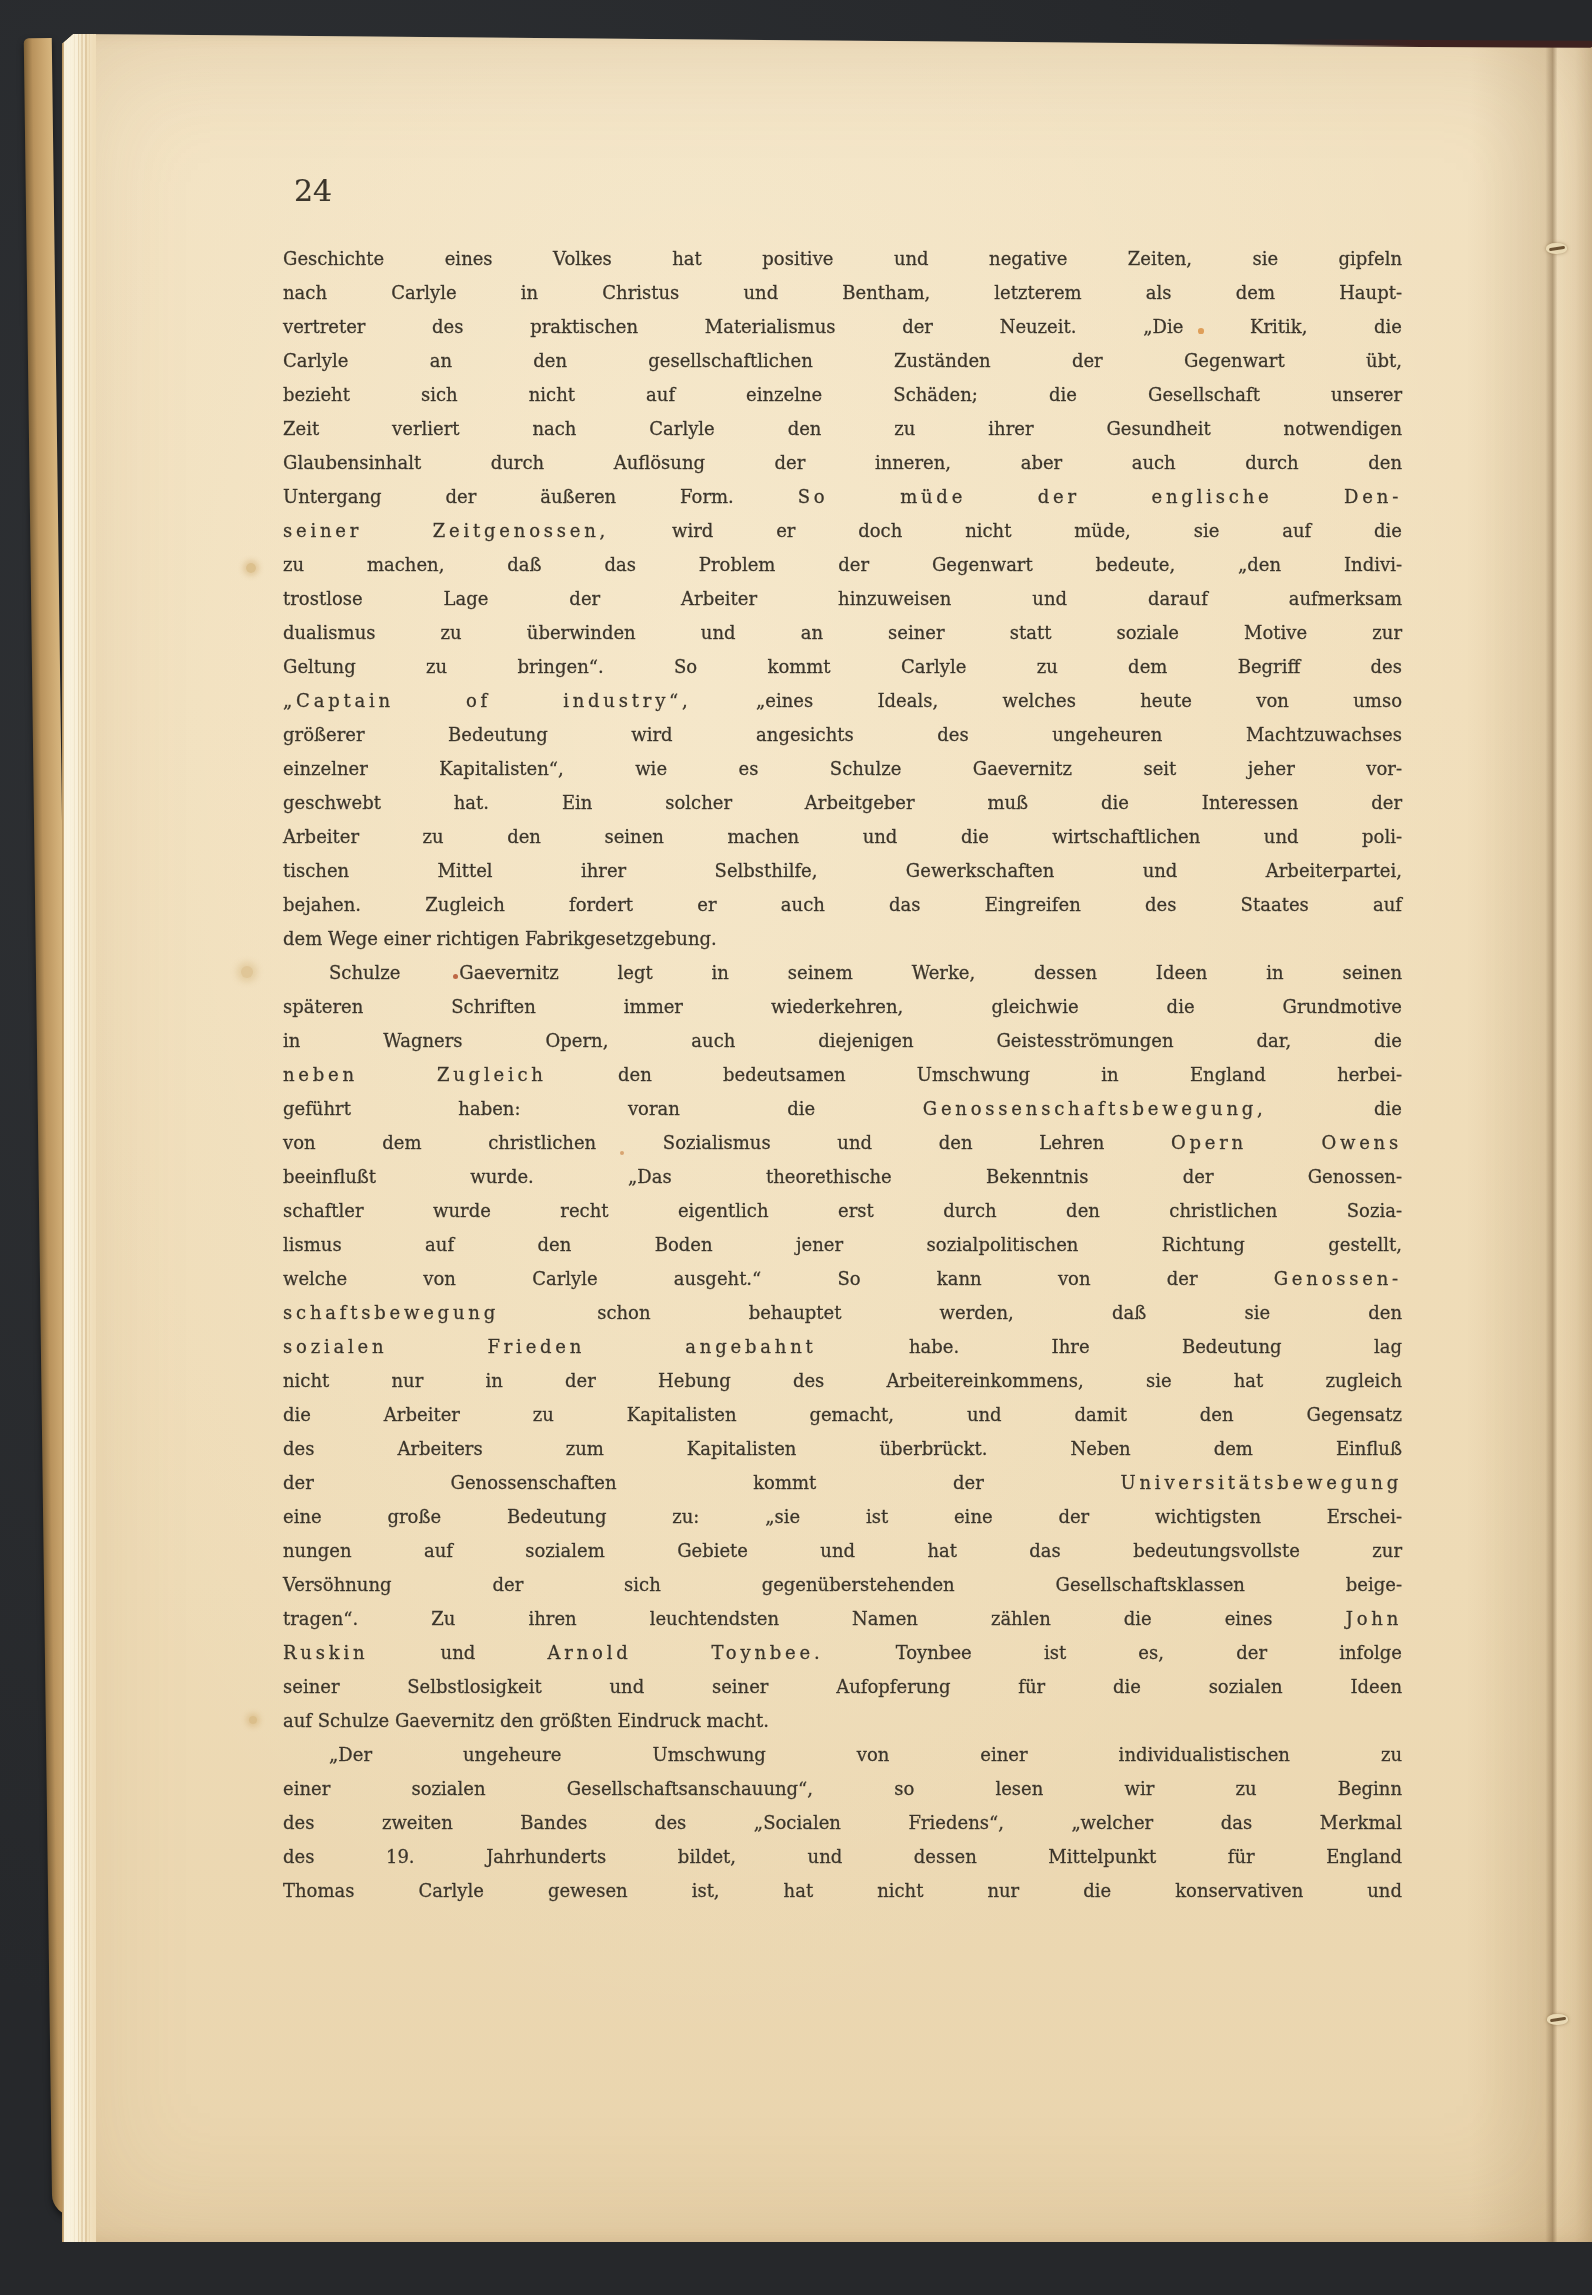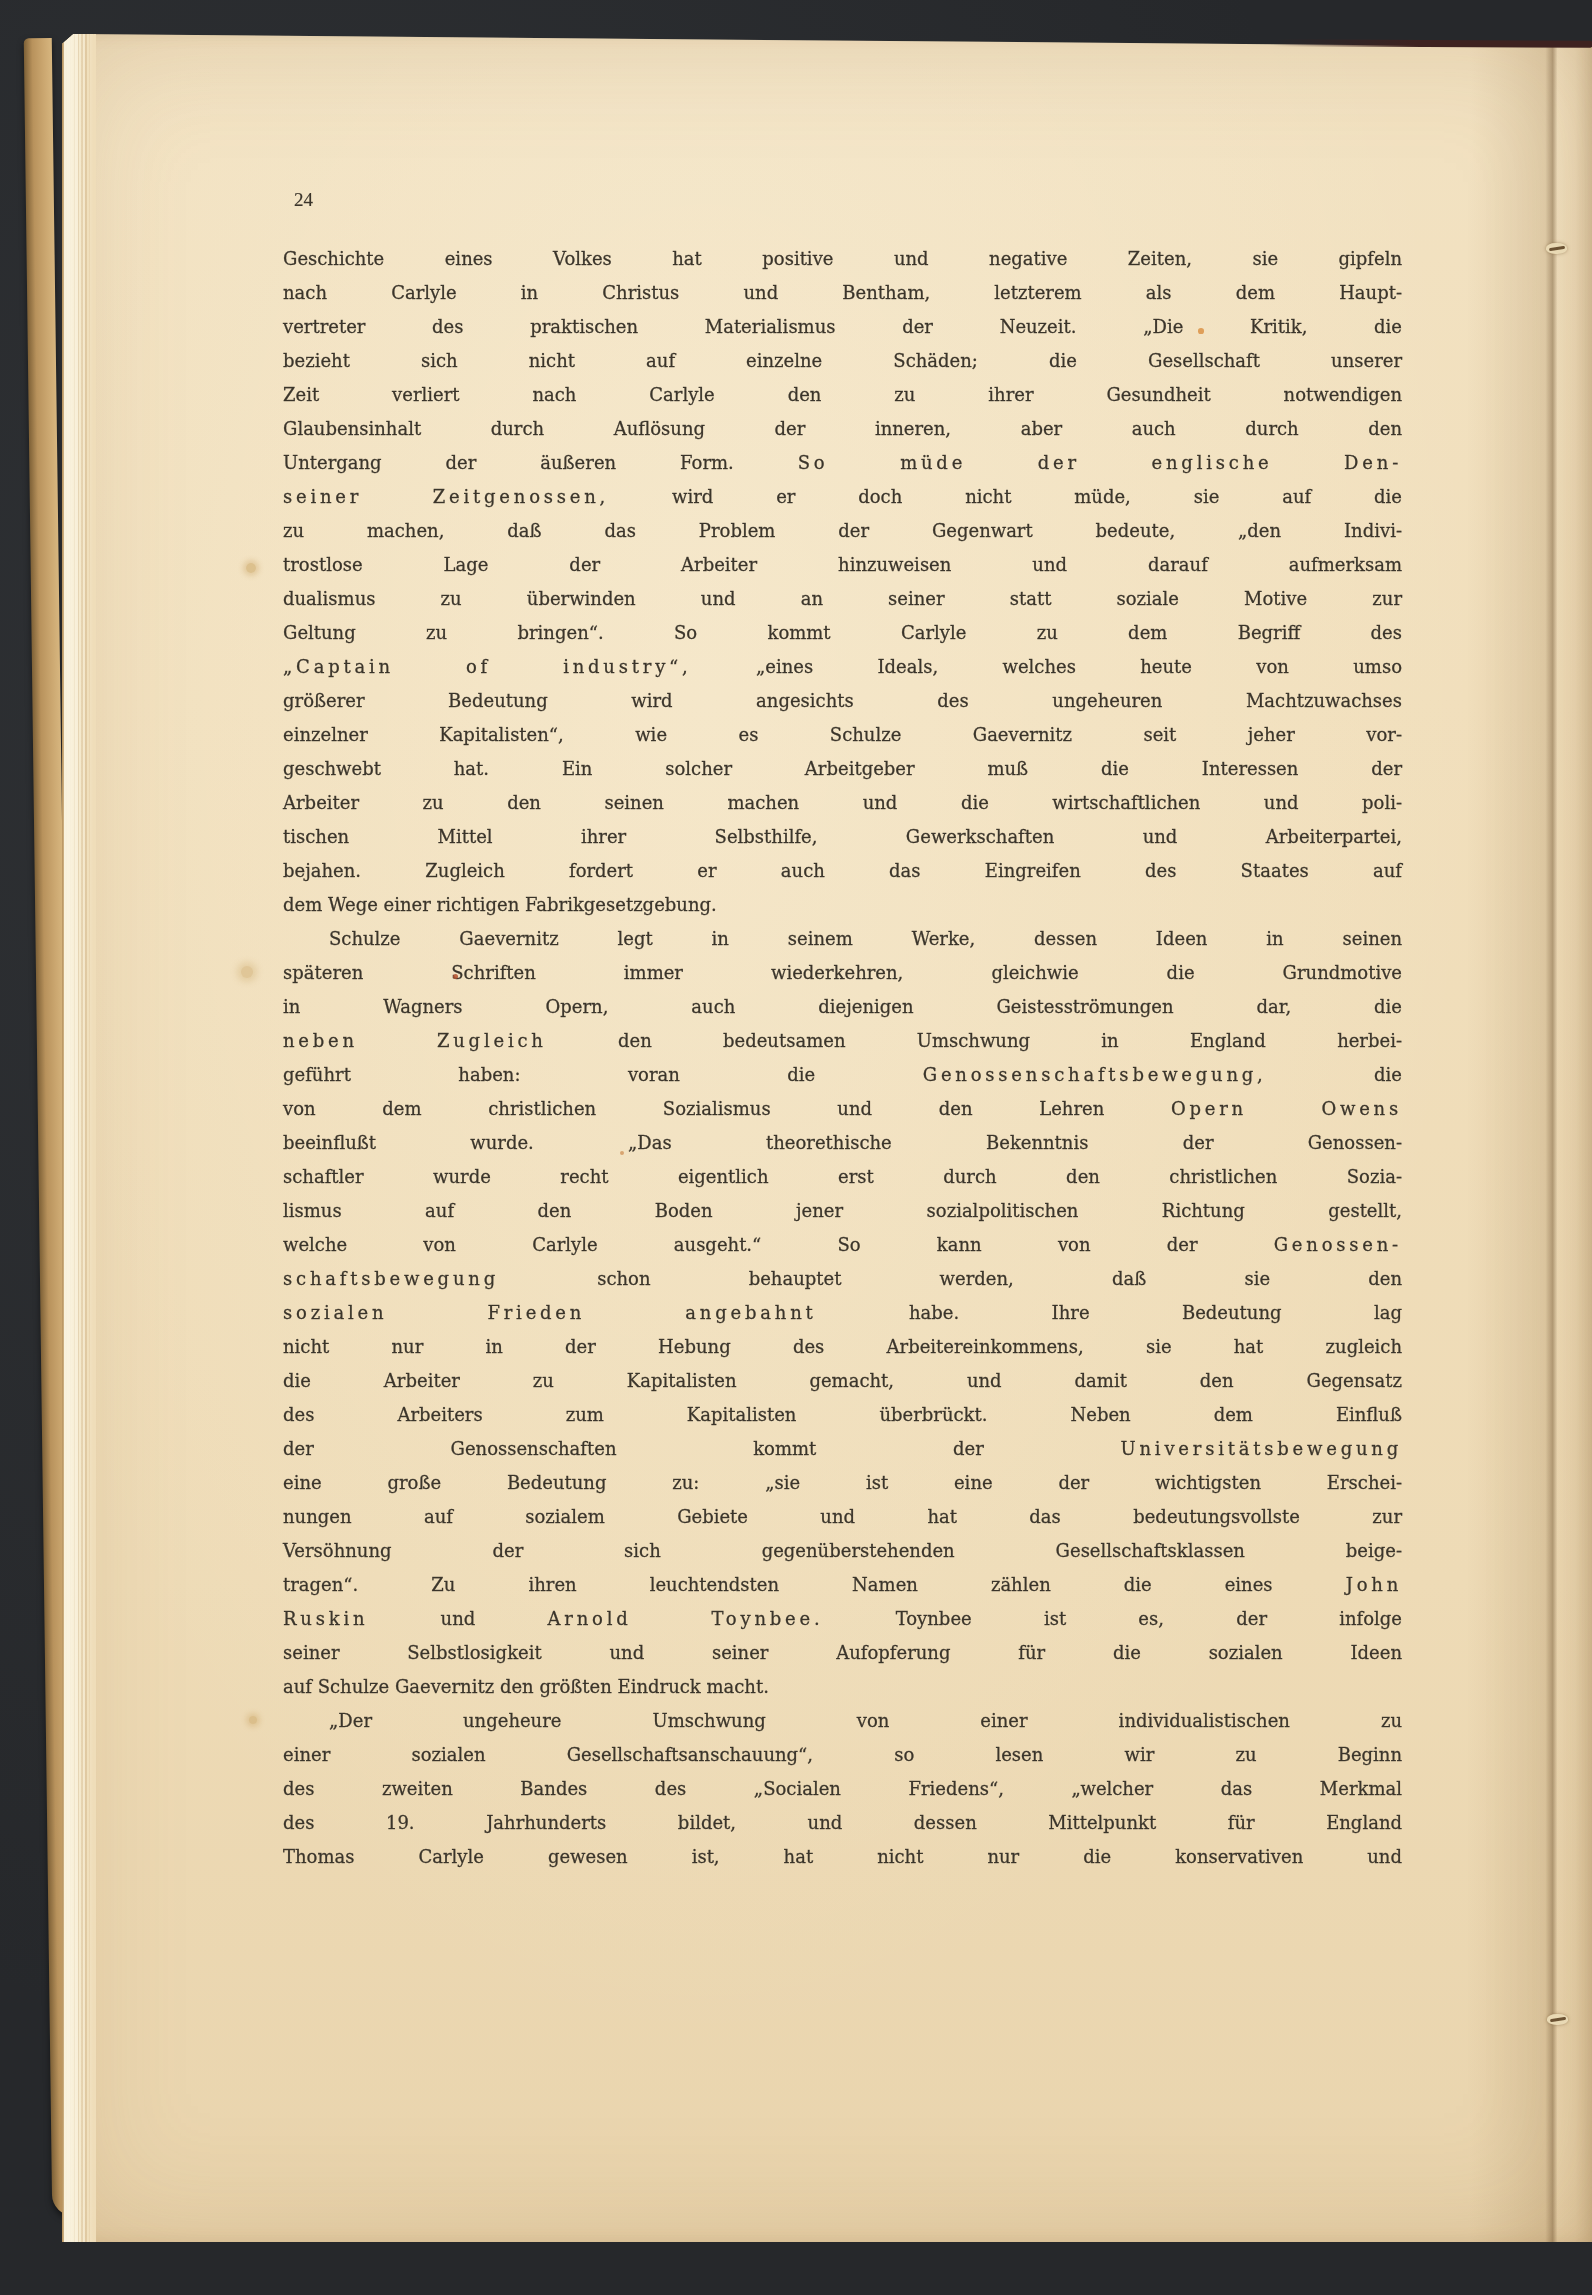--- a/index.html
+++ b/index.html
@@ -59,22 +59,22 @@
   .stitch1{left:1546px;top:243px;}
   .stitch2{left:1547px;top:2014px;}
   .dot{position:absolute;border-radius:50%;z-index:3;}
   .dot1{left:246px;top:563px;width:10px;height:10px;background:rgba(193,150,78,.45);box-shadow:0 0 5.7px 3.3px rgba(193,150,78,.30);}
   .dot2{left:241px;top:966px;width:11.5px;height:11.5px;background:rgba(193,150,78,.35);box-shadow:0 0 6.6px 4.1px rgba(193,150,78,.25);}
   .dot3{left:249px;top:1716px;width:8.2px;height:8.2px;background:rgba(193,150,78,.40);box-shadow:0 0 5px 3.3px rgba(193,150,78,.28);}
   .dot4{left:1198px;top:328px;width:5.7px;height:5.7px;background:rgba(217,141,63,.8);}
   .dot5{left:453px;top:974px;width:5px;height:5px;background:rgba(180,81,46,.85);}
   .dot6{left:620px;top:1151px;width:4.1px;height:4.1px;background:rgba(199,123,58,.6);}
   .pagenum{
-    position:absolute;left:232px;top:156px;
-    font-size:19px;color:#3b352b;line-height:1.1;font-family:Liberation Serif, serif;
+    position:absolute;left:232px;top:140px;
+    font-size:30px;color:#3b352b;line-height:1.1;
     -webkit-text-stroke:0.2px rgba(59,53,43,.8);
   }
   .text{
     position:absolute;left:221px;top:208px;width:1119px;
     font-size:18px;line-height:34px;color:#3b352b;
     -webkit-text-stroke:0.3px rgba(59,53,43,.85);
   }
   .line{text-align:justify;text-align-last:justify;}
   .line.noj{text-align-last:left;}
   .line.indent{text-indent:46px;}
@@ -86,20 +86,21 @@
 <div class="under-page"></div>
 
 <div class="page">
   <div class="edge-striations"></div>
   <div class="gutter"></div>
   <div class="pagenum">24</div>
   <div class="text">
       <div class="line"><span>Geschichte eines Volkes hat positive und negative Zeiten, sie gipfeln</span></div>
       <div class="line"><span>nach Carlyle in Christus und Bentham, letzterem als dem Haupt-</span></div>
       <div class="line"><span>vertreter des praktischen Materialismus der Neuzeit. „Die Kritik, die</span></div>
+      <div class="line"><span>Carlyle an den gesellschaftlichen Zuständen der Gegenwart übt,</span></div>
       <div class="line"><span>bezieht sich nicht auf einzelne Schäden; die Gesellschaft unserer</span></div>
       <div class="line"><span>Zeit verliert nach Carlyle den zu ihrer Gesundheit notwendigen</span></div>
       <div class="line"><span>Glaubensinhalt durch Auflösung der inneren, aber auch durch den</span></div>
       <div class="line"><span>Untergang der äußeren Form. </span><span class="sp">So müde der englische Den-</span></div>
       <div class="line"><span class="sp">seiner Zeitgenossen,</span><span> wird er doch nicht müde, sie auf die</span></div>
       <div class="line"><span>zu machen, daß das Problem der Gegenwart bedeute, „den Indivi-</span></div>
       <div class="line"><span>trostlose Lage der Arbeiter hinzuweisen und darauf aufmerksam</span></div>
       <div class="line"><span>dualismus zu überwinden und an seiner statt soziale Motive zur</span></div>
       <div class="line"><span>Geltung zu bringen“. So kommt Carlyle zu dem Begriff des</span></div>
       <div class="line"><span class="sp">„Captain of industry“,</span><span> „eines Ideals, welches heute von umso</span></div>

